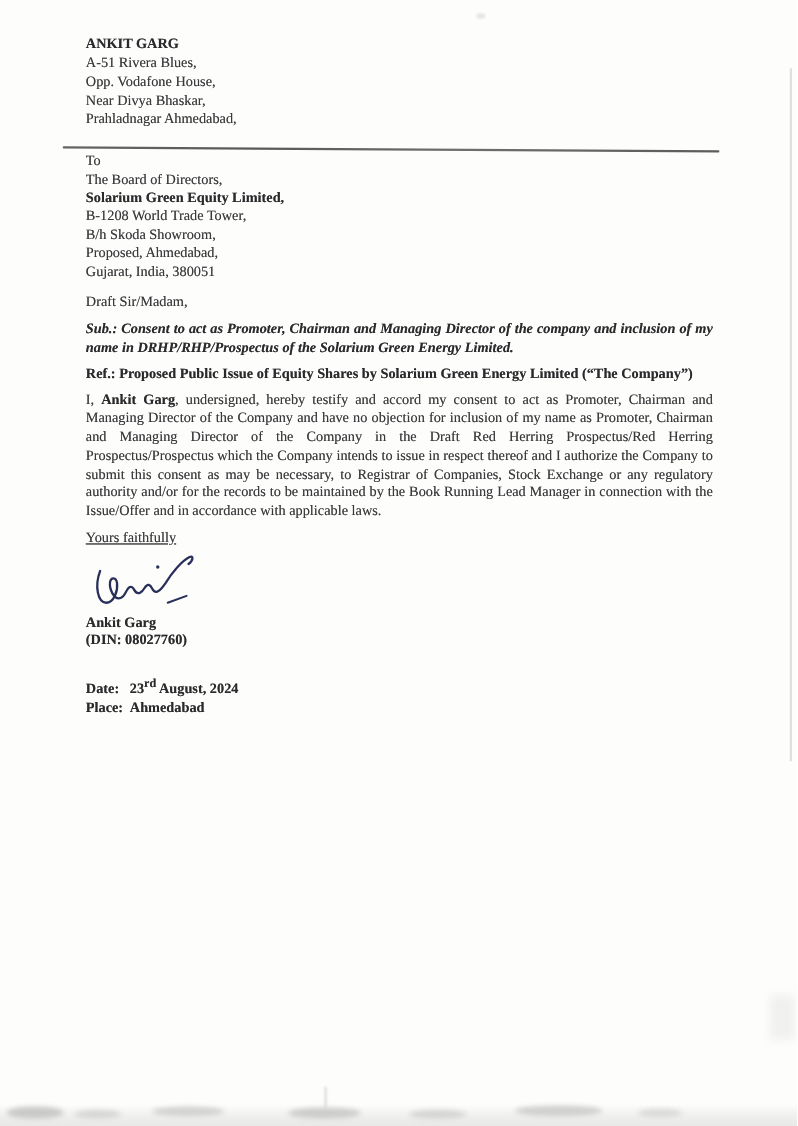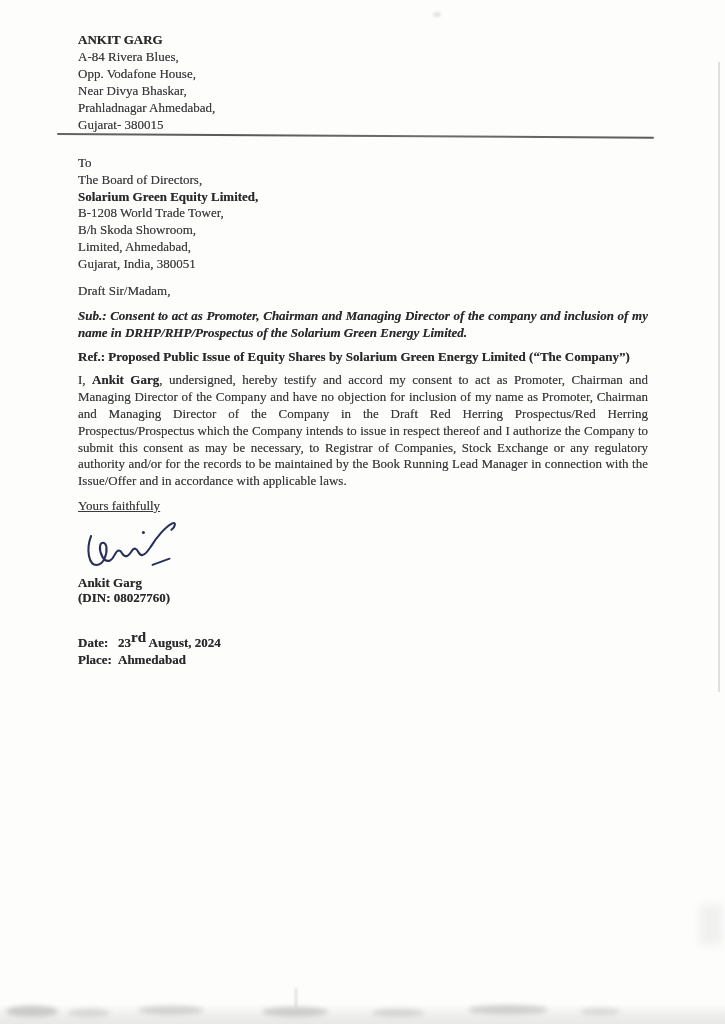--- a/index.html
+++ b/index.html
@@ -31,53 +31,52 @@
   .subject{margin-top:8px;line-height:17px;font-style:italic;}
   .reference{margin-top:7px;line-height:17px;}
   .bodytext{margin-top:7px;}
   .thanking{margin-top:9px;}
   .faithfully{margin-top:8px;text-decoration:underline;}
   .sig{display:block;margin:3px 0 1px 0;}
   .signame div{line-height:15.5px;}
   .footerblock{margin-top:28px;}
   .frow{line-height:17px;}
   .frow .lbl{display:inline-block;width:40px;}
-  sup{font-size:15px;line-height:0;}
+  sup{font-size:11px;line-height:0;}
   
   .speck{position:absolute;left:433px;top:12px;width:8px;height:5px;background:#e4e4e4;border-radius:50%;filter:blur(1px);}
   .edge-line{position:absolute;left:718px;top:62px;width:2px;height:630px;background:#e0e0e0;filter:blur(0.4px);}
   .corner-shade{position:absolute;left:700px;top:905px;width:22px;height:40px;background:#f0f0ef;filter:blur(4px);}
   .bottom-band{position:absolute;left:0;top:1004px;width:725px;height:20px;
     background:linear-gradient(180deg,rgba(240,240,239,0) 0%,#efefee 55%,#e8e8e7 100%);}
   .sm{position:absolute;border-radius:50%;filter:blur(2.5px);}
   .tick{position:absolute;left:295px;top:988px;width:2px;height:20px;background:#dcdcdb;filter:blur(0.8px);}
 </style>
 </head>
 <body>
 
 <div class="page">
 
   <div class="content">
 
     <div class="sender">
       <div class="b">ANKIT GARG</div>
-      <div>A-84 Rivera Blues,</div>
+      <div>A-51 Rivera Blues,</div>
       <div>Opp. Vodafone House,</div>
       <div>Near Divya Bhaskar,</div>
       <div>Prahladnagar Ahmedabad,</div>
-      <div>Gujarat- 380015</div>
     </div>
 
     <div class="recipient">
       <div>To</div>
       <div>The Board of Directors,</div>
       <div class="b">Solarium Green Equity Limited,</div>
       <div>B-1208 World Trade Tower,</div>
       <div>B/h Skoda Showroom,</div>
-      <div>Limited, Ahmedabad,</div>
+      <div>Proposed, Ahmedabad,</div>
       <div>Gujarat, India, 380051</div>
     </div>
 
     <p class="greeting">Draft Sir/Madam,</p>
 
     <p class="subject b just">Sub.: Consent to act as Promoter, Chairman and Managing Director of the company and inclusion of my name in DRHP/RHP/Prospectus of the Solarium Green Energy Limited.</p>
 
     <p class="reference b">Ref.: Proposed Public Issue of Equity Shares by Solarium Green Energy Limited (“The Company”)</p>
 
     <p class="bodytext just"><span>I, </span><span class="b">Ankit Garg</span><span>, undersigned, hereby testify and accord my consent to act as Promoter, Chairman and Managing Director of the Company and have no objection for inclusion of my name as Promoter, Chairman and Managing Director of the Company in the Draft Red Herring Prospectus/Red Herring Prospectus/Prospectus which the Company intends to issue in respect thereof and I authorize the Company to submit this consent as may be necessary, to Registrar of Companies, Stock Exchange or any regulatory authority and/or for the records to be maintained by the Book Running Lead Manager in connection with the Issue/Offer and in accordance with applicable laws.</span></p>

